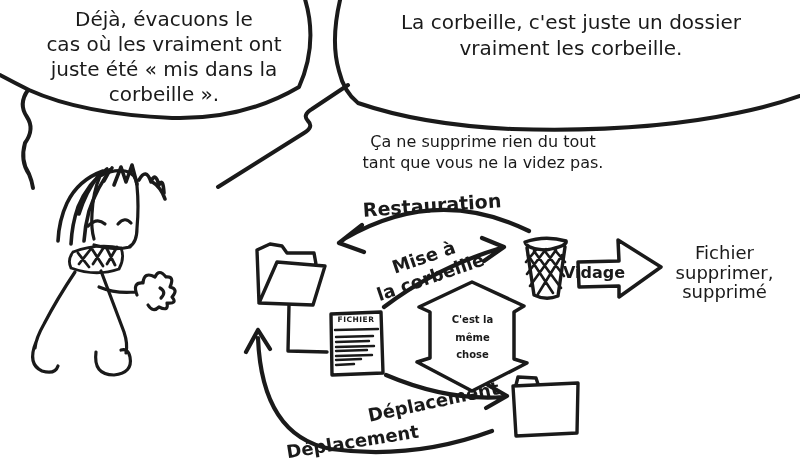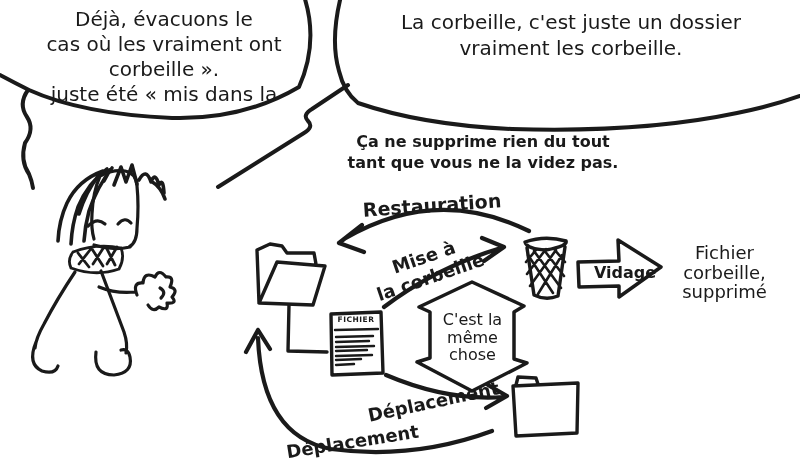--- a/index.html
+++ b/index.html
@@ -5,26 +5,26 @@
   html,body{margin:0;padding:0;background:#fff;}
   .stage{
     position:relative;width:800px;height:471px;background:#ffffff;overflow:hidden;
     font-family:"DejaVu Sans",sans-serif;color:#1a1a1a;
   }
   .stage svg{position:absolute;left:0;top:0;}
   .t{position:absolute;text-align:center;color:#1a1a1a;}
   .t span{display:block;white-space:nowrap;}
   .bubble-left-text{left:15px;top:7px;width:298px;font-size:20px;line-height:25px;}
   .bubble-right-text{left:350px;top:9px;width:442px;font-size:20px;line-height:26px;}
-  .note-text{left:338px;top:131px;width:290px;font-size:16px;line-height:21px;font-weight:bold;}
+  .note-text{left:338px;top:131px;width:290px;font-size:16px;line-height:21px;}
   .lbl{font-weight:bold;}
   .label-restauration{left:357px;top:194px;width:150px;font-size:19px;transform:rotate(-4deg);}
   .label-mise{left:352px;top:246px;width:150px;font-size:18px;line-height:21px;transform:rotate(-19deg);}
-  .label-vidage{left:589px;top:263px;width:72px;font-size:16px;}
-  .label-same{left:421px;top:311px;width:103px;font-size:16px;line-height:17.5px;}
+  .label-vidage{left:558px;top:263px;width:72px;font-size:16px;}
+  .label-same{left:421px;top:311px;width:103px;font-size:10px;line-height:17.5px;font-weight:bold;}
   .label-move-top{left:361px;top:391px;width:145px;font-size:18px;transform:rotate(-12deg);}
   .label-move-bottom{left:280px;top:431px;width:145px;font-size:18px;transform:rotate(-9deg);}
   .result-text{left:662px;top:243px;width:125px;font-size:18px;line-height:19.5px;}
   .doc-label{left:334px;top:315px;width:44px;font-size:7.5px;font-weight:bold;letter-spacing:.5px;}
 </style>
 </head>
 <body>
 
 <div class="stage">
 
@@ -67,22 +67,22 @@
       <path stroke-width="2.6" d="M528,255 L553,293 M534,251 L561,288 M544,250 L564,276 M554,249 L565,262 M562,255 L538,294 M556,250 L530,286 M546,249 L527,274 M536,250 L526,262"></path>
       <path fill="#ffffff" d="M331,314 L381,312 L383,373 L332,375 Z"></path>
       <path stroke-width="2.4" d="M335,330 L378,329 M336,337 L373,336 M336,342 L369,341 M336,347 L374,346 M336,351 L367,350 M336,356 L372,355 M336,360 L361,359 M336,365 L354,364"></path>
       <path fill="#ffffff" d="M516,385 L518,377 L536,378 L538,384 M513,386 L578,383 L577,433 L516,436 Z"></path>
     </g>
   </svg>
 
   <div class="t bubble-left-text">
     <span>Déjà, évacuons le</span>
     <span>cas où les vraiment ont</span>
+    <span>juste été « mis dans la</span>
     <span>corbeille ».</span>
-    <span>juste été « mis dans la</span>
   </div>
 
   <div class="t bubble-right-text">
     <span>La corbeille, c'est juste un dossier</span>
     <span>vraiment les corbeille.</span>
   </div>
 
   <div class="t note-text">
     <span>Ça ne supprime rien du tout</span>
     <span>tant que vous ne la videz pas.</span>
@@ -101,19 +101,19 @@
     <span>C'est la</span>
     <span>même</span>
     <span>chose</span>
   </div>
 
   <div class="t lbl label-move-top">Déplacement</div>
   <div class="t lbl label-move-bottom">Déplacement</div>
 
   <div class="t result-text">
     <span>Fichier</span>
-    <span>corbeille,</span>
+    <span>supprimer,</span>
     <span>supprimé</span>
   </div>
 
   <div class="t doc-label">FICHIER</div>
 
 </div>
 
 </body></html>

